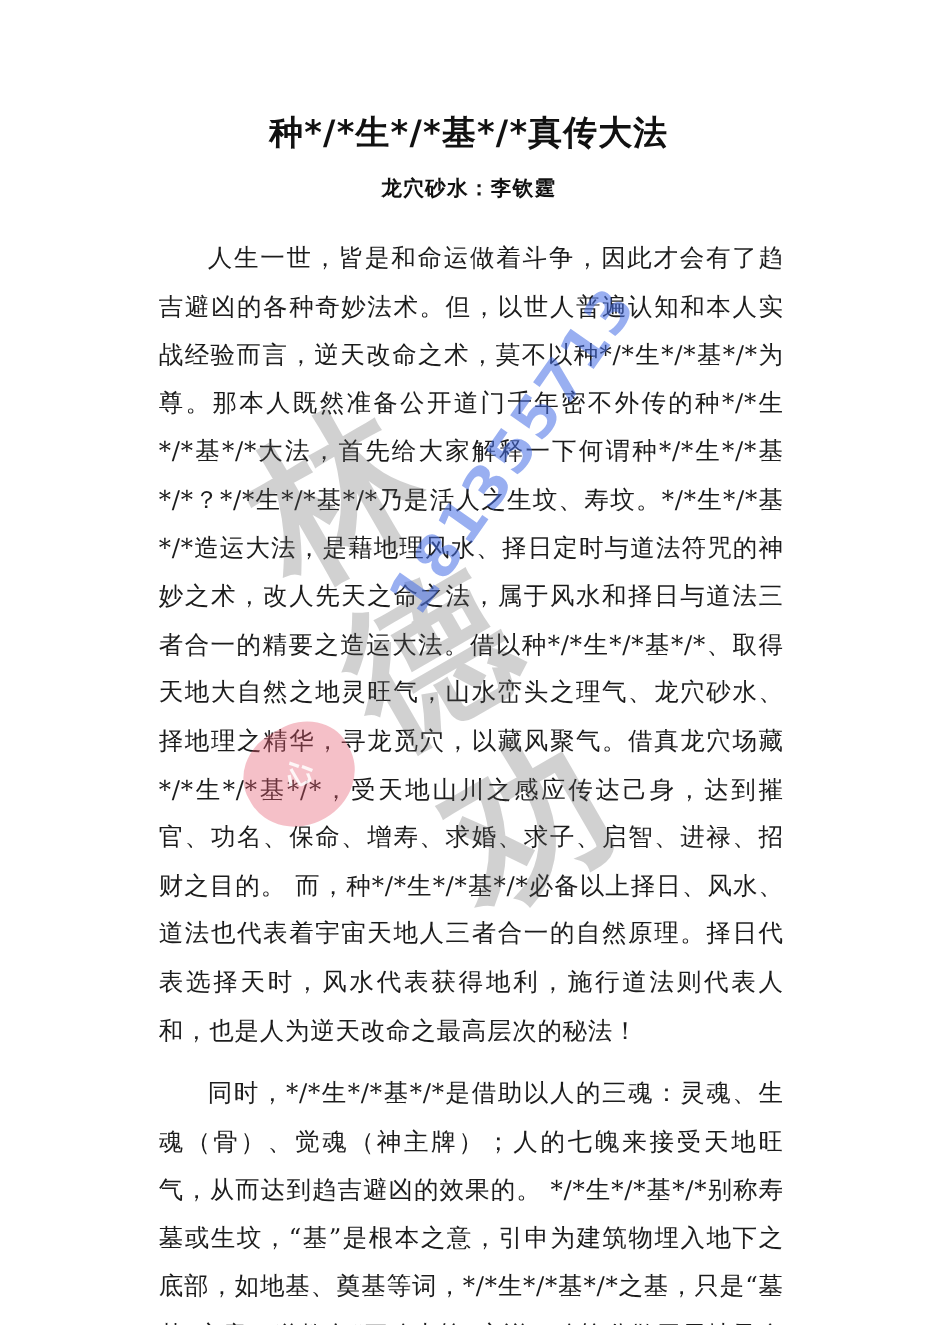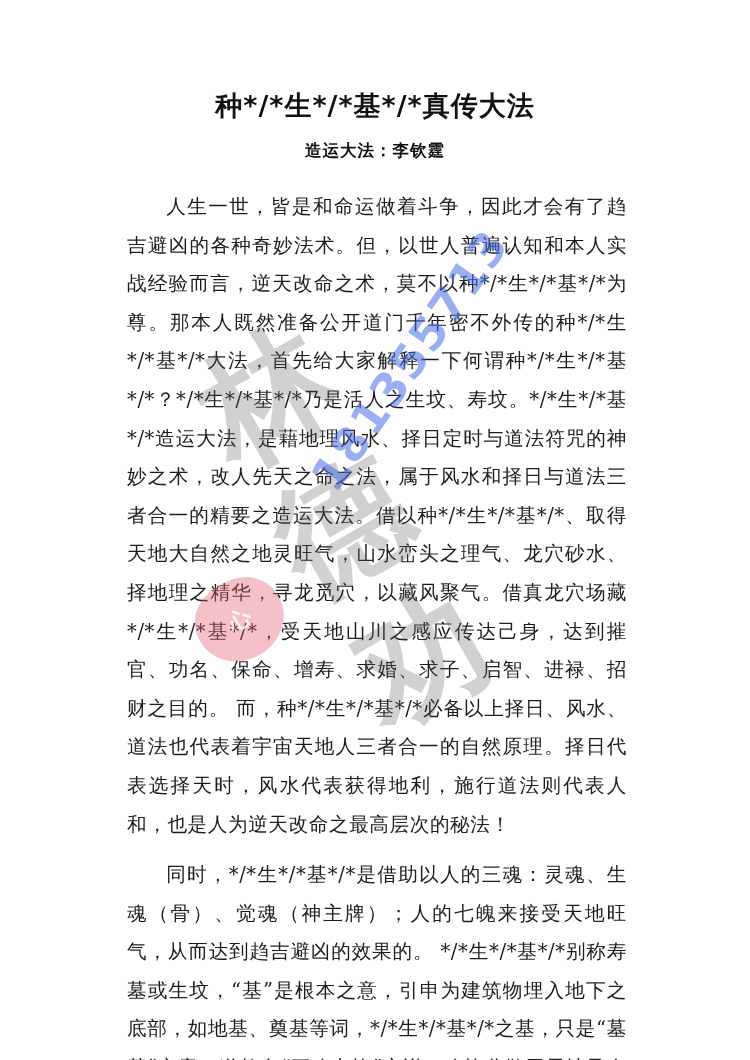--- a/index.html
+++ b/index.html
@@ -43,21 +43,21 @@
       transform: rotate(-30deg);
       font-family: "DejaVu Sans", sans-serif; color: rgba(255,255,255,0.85);
       font-size: 22px; font-weight: bold; text-align: center; line-height: 80px;
     }
   </style>
 </head>
 <body>
 
 <div class="page">
   <div class="title">种*/*生*/*基*/*真传大法</div>
-  <div class="author">造运大法：李钦霆</div>
+  <div class="author">龙穴砂水：李钦霆</div>
 
   <div class="body">
     <p>人生一世，皆是和命运做着斗争，因此才会有了趋吉避凶的各种奇妙法术。但，以世人普遍认知和本人实战经验而言，逆天改命之术，莫不以种*/*生*/*基*/*为尊。那本人既然准备公开道门千年密不外传的种*/*生*/*基*/*大法，首先给大家解释一下何谓种*/*生*/*基*/*？*/*生*/*基*/*乃是活人之生坟、寿坟。*/*生*/*基*/*造运大法，是藉地理风水、择日定时与道法符咒的神妙之术，改人先天之命之法，属于风水和择日与道法三者合一的精要之造运大法。借以种*/*生*/*基*/*、取得天地大自然之地灵旺气，山水峦头之理气、龙穴砂水、择地理之精华，寻龙觅穴，以藏风聚气。借真龙穴场藏*/*生*/*基*/*，受天地山川之感应传达己身，达到摧官、功名、保命、增寿、求婚、求子、启智、进禄、招财之目的。 而，种*/*生*/*基*/*必备以上择日、风水、道法也代表着宇宙天地人三者合一的自然原理。择日代表选择天时，风水代表获得地利，施行道法则代表人和，也是人为逆天改命之最高层次的秘法！</p>
     <p>同时，*/*生*/*基*/*是借助以人的三魂：灵魂、生魂（骨）、觉魂（神主牌）；人的七魄来接受天地旺气，从而达到趋吉避凶的效果的。 */*生*/*基*/*别称寿墓或生坟，“基”是根本之意，引申为建筑物埋入地下之底部，如地基、奠基等词，*/*生*/*基*/*之基，只是“墓基”之意。道教有“三魂七魄”之说，魂魄分散于天地及身内，*/*生*/*基*/*之术，是将含有生人精魄的发、爪、血、衣等，</p>
   </div>
 
   <div class="wm wm-gray">林德劝</div>
   <div class="wm wm-blue">181355713</div>
   <div class="wm wm-red">心</div>
 </div>

